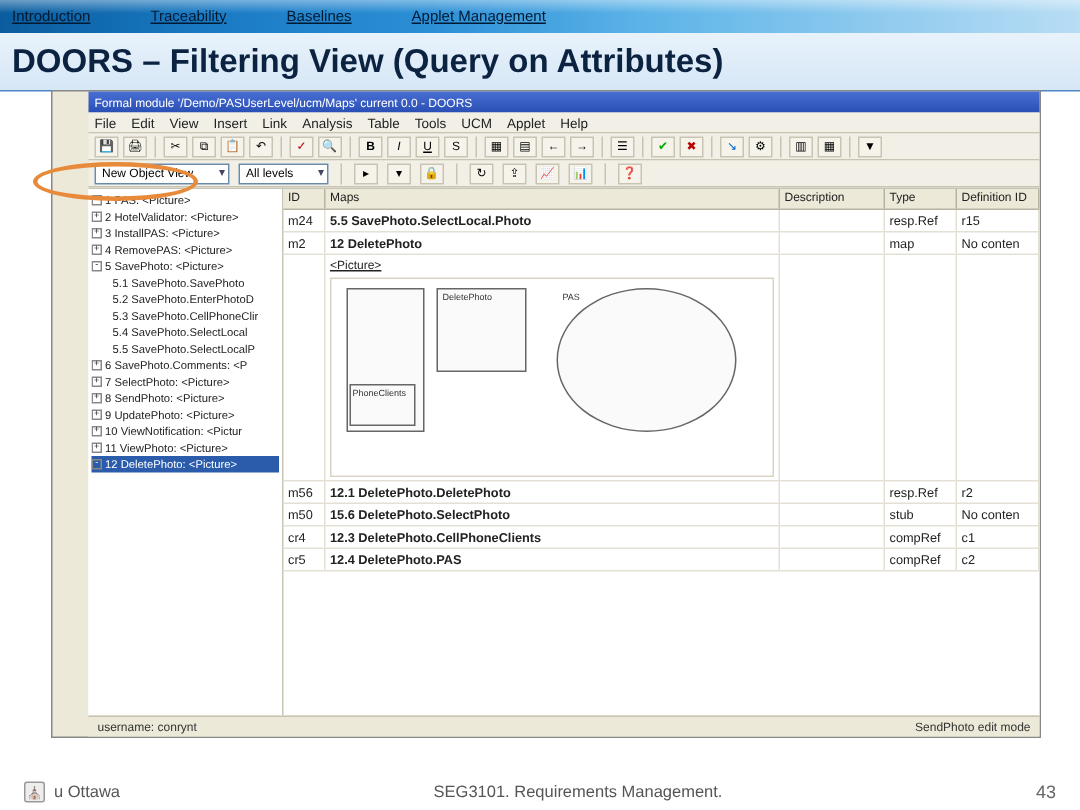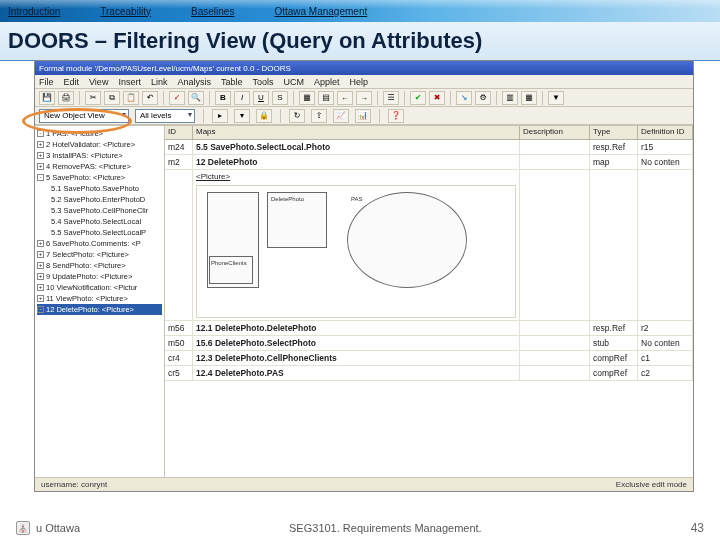--- a/index.html
+++ b/index.html
@@ -36,20 +36,21 @@
   
   .shot {
     position: absolute;
     left: 34px; top: 60px;
     width: 660px; height: 432px;
     border: 1px solid #888;
     background: #ece9d8;
     font-size: 9px;
     display: flex;
     flex-direction: column;
+    padding-left: 24px;
   }
   .titlebar {
     height: 14px;
     background: linear-gradient(#4a6fd4,#2a4fb4);
     color: #fff;
     font-size: 8px;
     display: flex; align-items: center;
     padding: 0 4px;
   }
   .menubar {
@@ -187,21 +188,21 @@
   .toolbar .tbtn.green { color:#0a0; }
   .toolbar .tbtn.blue { color:#06c; }
 </style>
 </head>
 <body>
 
 <div class="topnav">
   <a>Introduction</a>
   <a>Traceability</a>
   <a>Baselines</a>
-  <a>Ottawa Management</a>
+  <a>Applet Management</a>
 </div>
 
 <div class="slide-title">DOORS – Filtering View (Query on Attributes)</div>
 
 <div class="shot">
 
   <div class="titlebar">
     <span>Formal module '/Demo/PASUserLevel/ucm/Maps' current 0.0 - DOORS</span>
   </div>
 
@@ -418,21 +419,21 @@
             <div class="c col-type">compRef</div>
             <div class="c col-def">c2</div>
           </div>
         </div>
     </div>
 
   </div>
 
   <div class="statusbar">
     <span>username: conrynt</span>
-    <span>Exclusive edit mode</span>
+    <span>SendPhoto edit mode</span>
   </div>
 
 </div>
 
 <div class="highlight-circle"></div>
 
 <div class="footer">
   <div class="logo">
     <span class="crest">⛪</span>
     <span>u Ottawa</span>

